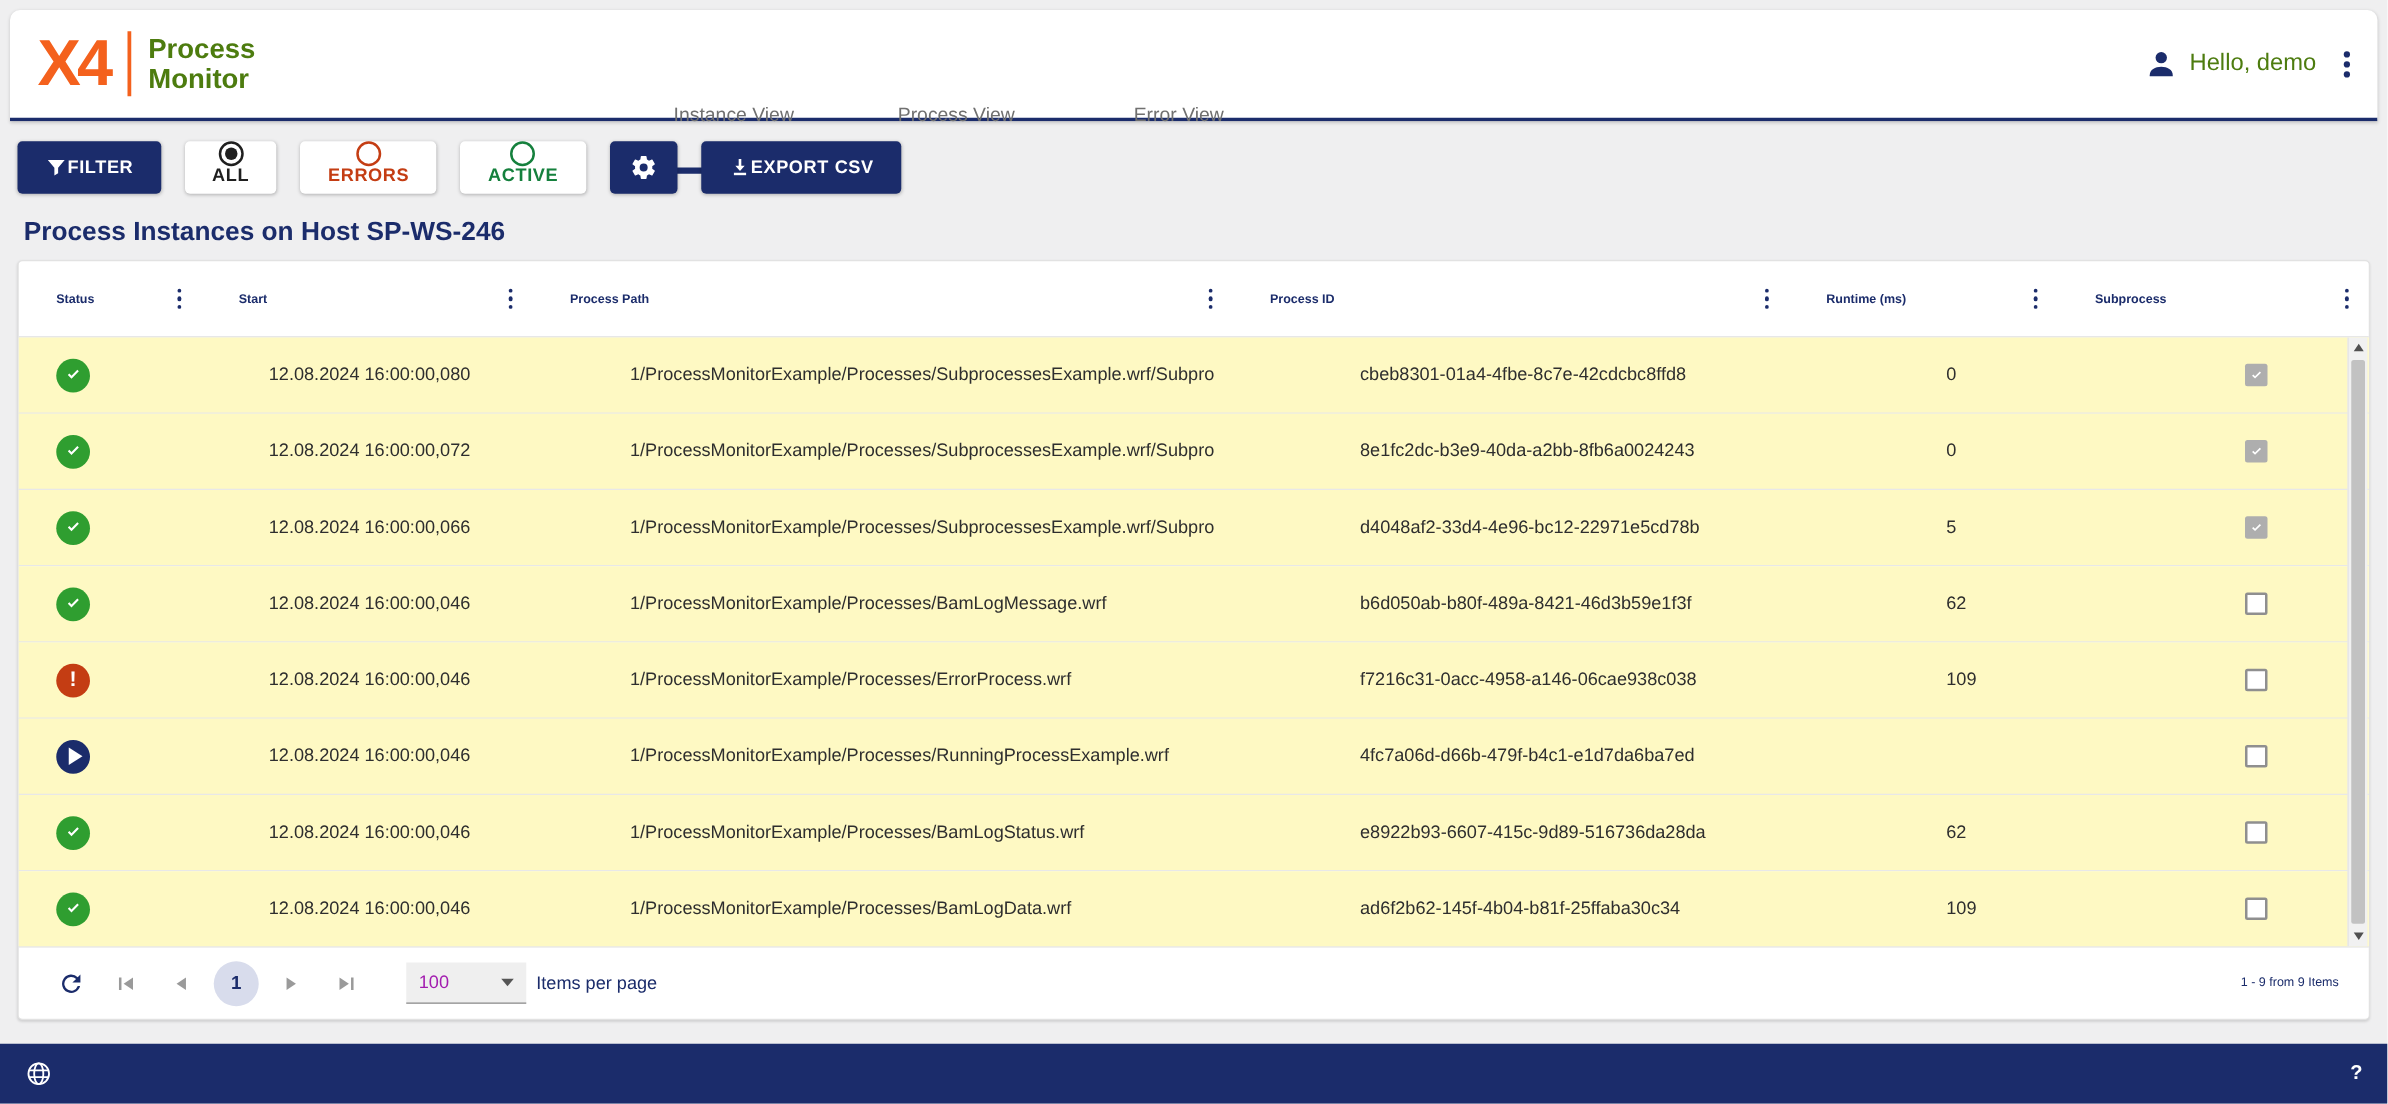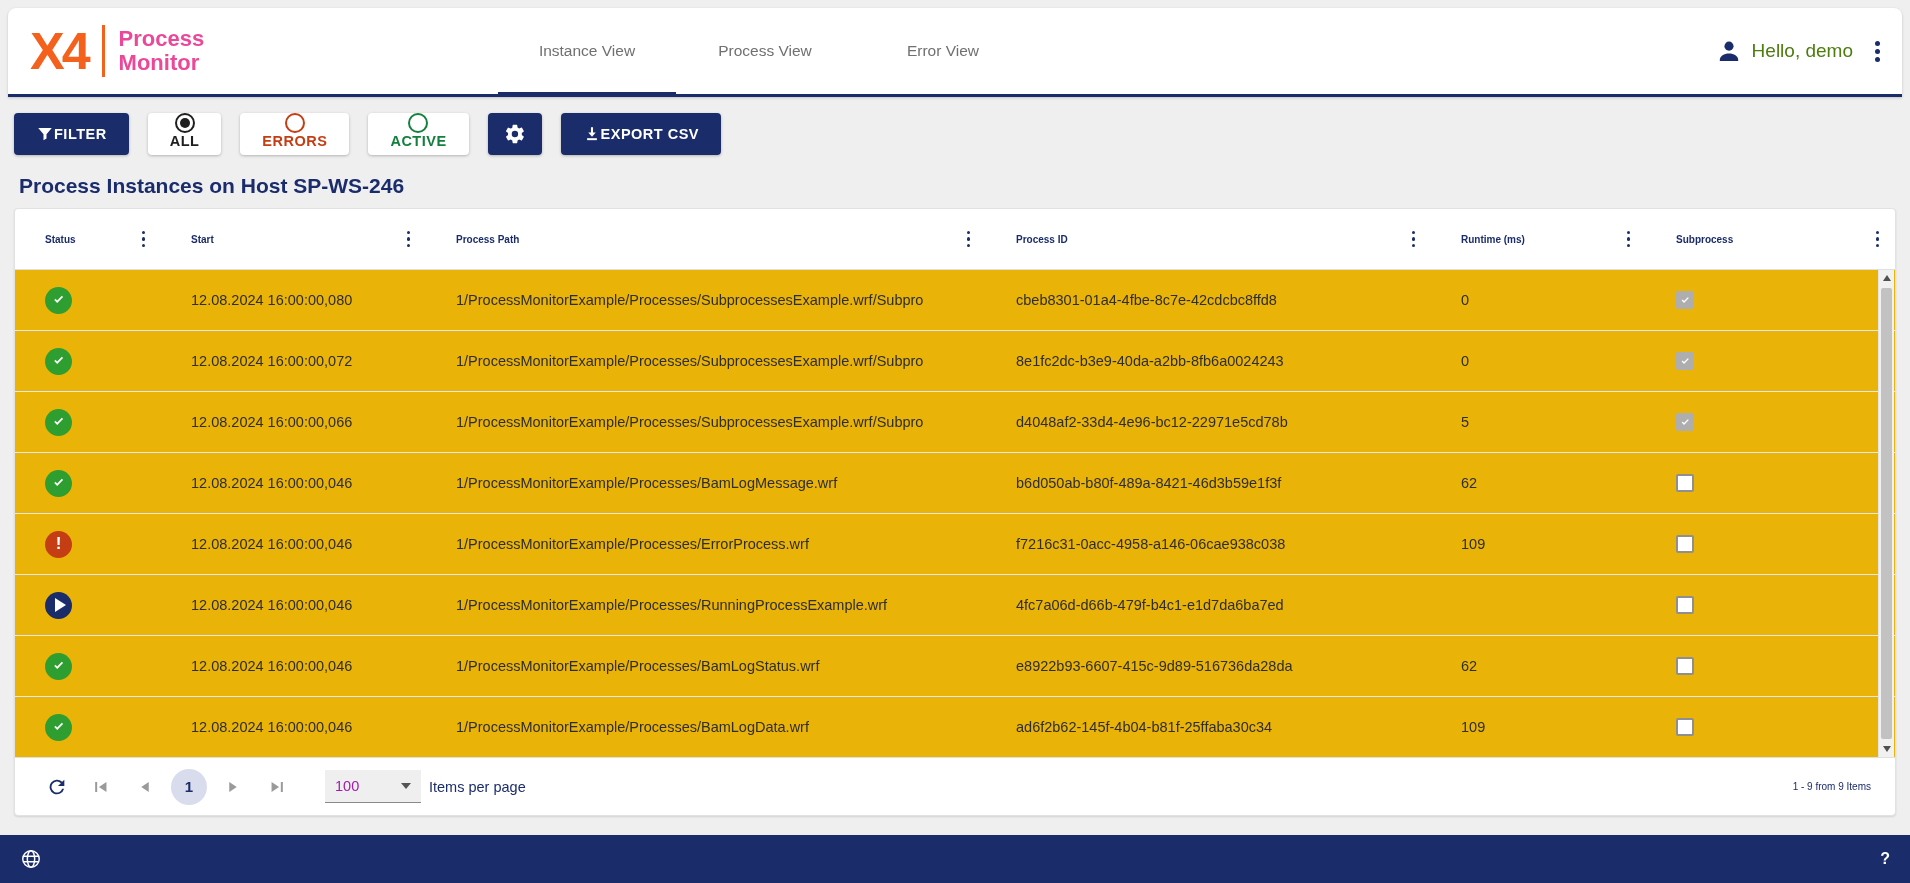--- a/index.html
+++ b/index.html
@@ -5,24 +5,24 @@
   html,body{margin:0;padding:0;}
   .app{position:relative;width:1910px;height:883px;background:#efeff0;overflow:hidden;
        font-family:"Liberation Sans",sans-serif;color:#1b2c6b;}
   
   .header{position:absolute;left:8px;top:8px;right:8px;height:86px;background:#fff;
           border-radius:8px 8px 0 0;border-bottom:3px solid #1b2c6b;
           box-shadow:0 1px 3px rgba(0,0,0,.18);display:flex;align-items:center;}
   .brand{display:flex;align-items:center;gap:14px;padding-left:22px;justify-content:space-between;}
   .logo{font-size:52px;font-weight:900;color:#f4611d;letter-spacing:-3px;line-height:1;}
   .brand-divider{width:3px;height:52px;background:#f4611d;}
-  .product{display:flex;flex-direction:column;font-size:22px;font-weight:800;color:#ec4899;line-height:24px;}
+  .product{display:flex;flex-direction:column;font-size:22px;font-weight:800;color:#4d7c0f;line-height:24px;}
   .tabs{position:absolute;left:490px;top:0;height:100%;display:flex;}
   .tab{position:relative;min-width:178px;height:100%;display:flex;align-items:center;justify-content:center;
-       font-size:15.5px;color:#707070;cursor:pointer;}
+       font-size:15.5px;color:#707070;cursor:pointer;margin-top:42px;}
   .tab.active::after{content:"";position:absolute;left:0;right:0;bottom:-3px;height:5px;background:#1b2c6b;}
   .user{position:absolute;right:18px;top:0;height:100%;display:flex;align-items:center;gap:10px;}
   .greeting{font-size:19px;font-weight:normal;color:#4d7c0f;}
   .kebab{display:flex;flex-direction:column;align-items:center;gap:3px;padding:4px;cursor:pointer;}
   .kebab .dot{width:4px;height:4px;border-radius:50%;background:#1b2c6b;}
   .user .kebab{margin-left:8px;}
   .user .kebab .dot{width:5px;height:5px;}
   
   .toolbar{position:absolute;left:14px;top:113px;display:flex;gap:19px;align-items:center;}
   .btn{height:42px;display:flex;align-items:center;padding:0 22px;border-radius:4px;
@@ -38,21 +38,21 @@
   .page-title{position:absolute;left:19px;top:174px;font-size:21px;font-weight:bold;color:#1b2c6b;}
   
   .card{position:absolute;left:14px;top:208px;width:1882px;background:#fff;border:1px solid #e2e2e2;
         border-radius:4px;box-shadow:0 1px 2px rgba(0,0,0,.12);box-sizing:border-box;}
   .grid-row{display:grid;grid-template-columns:146px 265px 560px 445px 215px 1fr;}
   .thead{height:60px;border-bottom:1px solid #e0e0e0;}
   .th{display:flex;align-items:center;justify-content:space-between;padding:0 12px 0 30px;
       font-size:10px;font-weight:bold;color:#1b2c6b;cursor:pointer;}
   .th .kebab .dot{width:3.5px;height:3.5px;}
   .tbody{position:relative;}
-  .row{height:60px;border-bottom:1px solid #e8e8e8;background:#eab308;}
+  .row{height:60px;border-bottom:1px solid #e8e8e8;background:#fef9c3;gap:24px;}
   .row:last-child{border-bottom:none;}
   .td{display:flex;align-items:center;padding-left:30px;font-size:14.5px;color:#2e2e2e;
       white-space:nowrap;overflow:hidden;}
   .sicon{width:27px;height:27px;border-radius:50%;display:flex;align-items:center;justify-content:center;flex:none;}
   .s-success{background:#2f9e30;}
   .s-error{background:#c43d13;color:#fff;font-weight:bold;font-size:17px;}
   .s-running{background:#1b2c6b;}
   .play{width:0;height:0;border-left:11px solid #fff;border-top:7px solid transparent;
         border-bottom:7px solid transparent;margin-left:3px;}
   .cb{width:18px;height:18px;border-radius:2px;box-sizing:border-box;display:flex;align-items:center;justify-content:center;}

